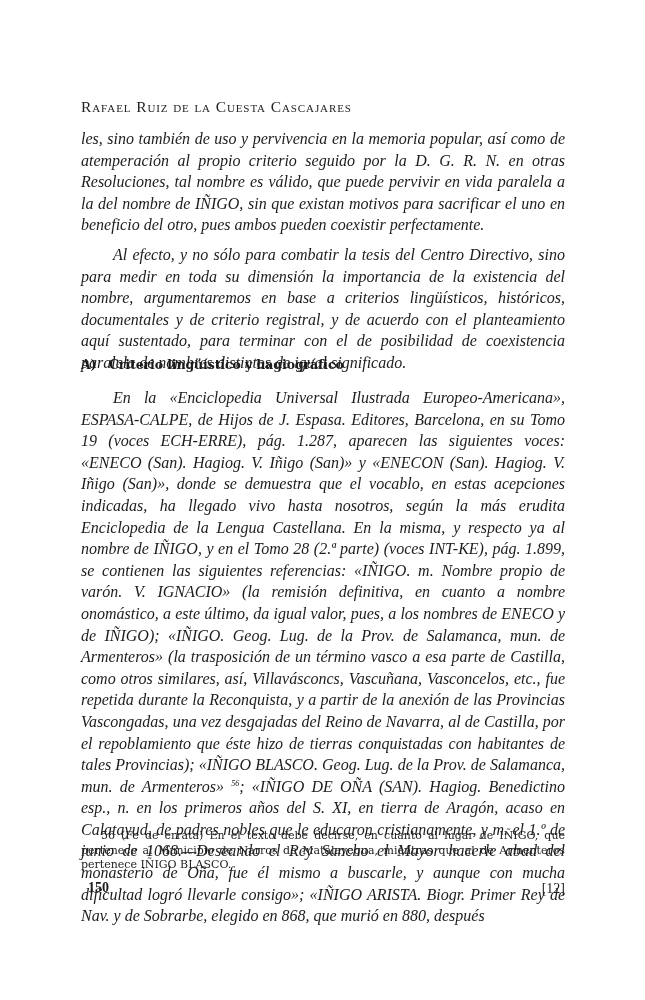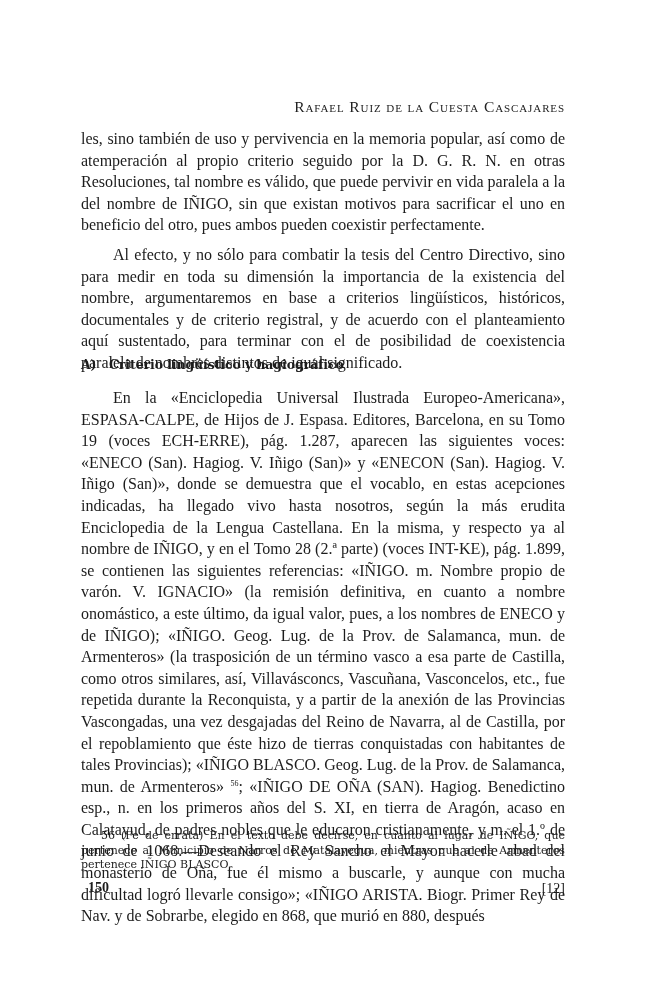--- a/index.html
+++ b/index.html
@@ -19,34 +19,35 @@
     position: absolute;
     left: 81px;
     top: 0;
     width: 484px;
   }
   .running-head {
     position: absolute;
     top: 98px;
     left: 0;
     width: 484px;
-    text-align: right;
+    text-align: left;
     font-size: 15.5px;
     font-variant: small-caps;
     letter-spacing: 0.9px;
     color: #222;
   }
   .body-text {
     position: absolute;
     left: 0;
     width: 484px;
     font-size: 16px;
     line-height: 21.6px;
     text-align: justify;
     hyphens: none;
+    font-style: italic;
   }
   .body-text p {
     margin: 0;
   }
   .body-text p.indent {
     text-indent: 32px;
   }
   #block1 { top: 128px; }
   #block2 { top: 244px; }
   .section-heading {

